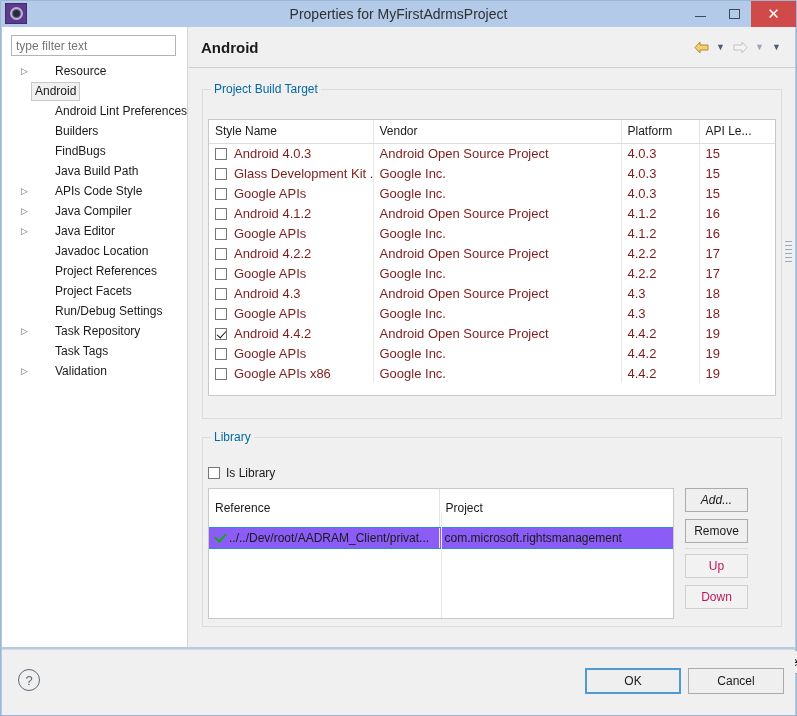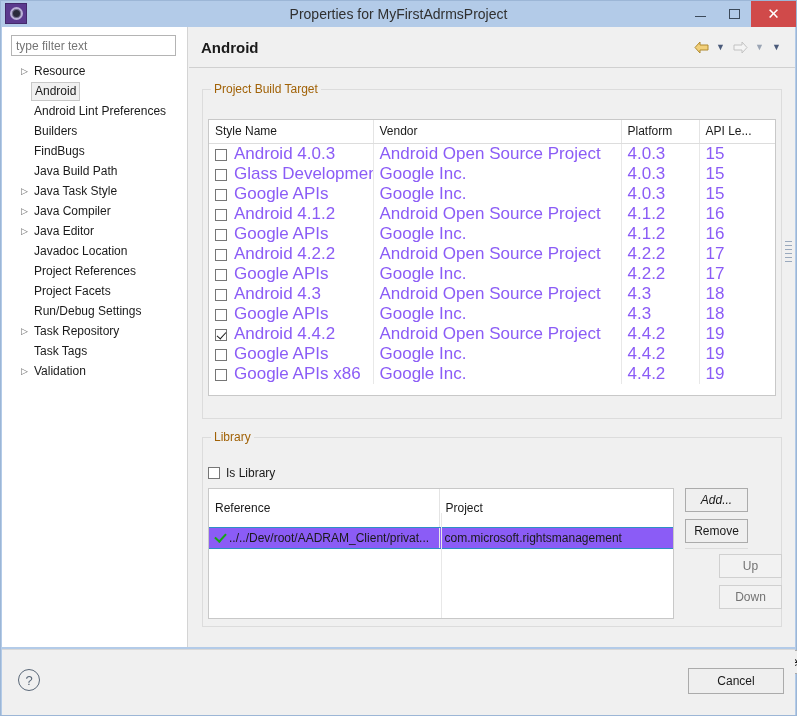--- a/index.html
+++ b/index.html
@@ -85,21 +85,21 @@
     position: relative;
     height: 20px; line-height: 20px;
     padding-left: 32px;
     font-size: 12px; color: #1a1a1a;
     white-space: nowrap;
   }
   .tree-item .twisty {
     position: absolute; left: 19px; top: 0; height: 20px;
     line-height: 20px; font-size: 9px; color: #6a6a6a;
   }
-  .tree-item .lbl { display: inline-block; }
+  .tree-item .lbl { display: inline-block; margin-left: 21px; }
   .tree-item.selected .lbl {
     background: #f0f0f0;
     border: 1px solid #c8c8c8;
     padding: 0 3px;
     margin-left: -3px;
     line-height: 17px;
     height: 19px;
   }
 
   
@@ -128,21 +128,21 @@
   
   .group {
     position: absolute;
     border: 1px solid #dcdcdc;
     background: transparent;
   }
   .group > .group-title {
     position: absolute; top: -8px; left: 8px;
     background: #f0f0f0;
     padding: 0 3px;
-    font-size: 12px; color: #a16207;
+    font-size: 12px; color: #0369a1;
   }
 
   #group-build { left: 13px; top: 62px; width: 580px; height: 330px; }
   #group-library { left: 13px; top: 410px; width: 580px; height: 190px; }
 
   
   .tbl-wrap {
     position: absolute; left: 5px; top: 29px;
     width: 568px; height: 277px;
     background: #ffffff;
@@ -157,21 +157,21 @@
     background: #ffffff;
     border-bottom: 1px solid #ddd;
     border-right: 1px solid #e4e4e4;
     padding: 0 6px;
     white-space: nowrap;
     overflow: hidden;
   }
   .tbl th:last-child { border-right: none; }
   .tbl td {
     height: 20px;
-    font-size: 17px; color: #8b5cf6;
+    font-size: 13px; color: #7f1d1d;
     border-right: 1px solid #e8e8e8;
     padding: 0 6px;
     white-space: nowrap; overflow: hidden;
   }
   .tbl td:last-child { border-right: none; }
   .col-name { width: 164px; }
   .col-vendor { width: 248px; }
   .col-platform { width: 78px; }
   .col-api { width: 76px; }
   .cbox {
@@ -242,21 +242,21 @@
 
   
   .btn {
     font-family: "Liberation Sans", sans-serif;
     font-size: 12px; color: #1a1a1a;
     background: #efefef;
     border: 1px solid #ababab;
     display: flex; align-items: center; justify-content: center;
     position: absolute;
   }
-  .btn.disabled { color: #737373; border-color: #d0d0d0; background: #f2f2f2; margin-left: 34px; }
+  .btn.disabled { color: #be185d; border-color: #d0d0d0; background: #f2f2f2; }
   .btn.default { border: 2px solid #4f9ad4; }
 
   #btn-add    { left: 482px; top: 50px;  width: 63px; height: 24px; font-style: italic; }
   #btn-remove { left: 482px; top: 81px;  width: 63px; height: 24px; }
   #btn-up     { left: 482px; top: 116px; width: 63px; height: 24px; }
   #btn-down   { left: 482px; top: 147px; width: 63px; height: 24px; }
   .btn-sep { position:absolute; left: 482px; top: 110px; width: 63px; height: 1px; background:#dcdcdc; }
 
   #btn-restore { position:absolute; left: 590px; top: 623px; width: 96px; height: 24px; }
 
@@ -331,21 +331,21 @@
         <div class="tree-item">
           <span class="lbl">FindBugs</span>
         </div>
 
         <div class="tree-item">
           <span class="lbl">Java Build Path</span>
         </div>
 
         <div class="tree-item">
           <span class="twisty">▷</span>
-          <span class="lbl">Java Task Style</span>
+          <span class="lbl">APIs Code Style</span>
         </div>
 
         <div class="tree-item">
           <span class="twisty">▷</span>
           <span class="lbl">Java Compiler</span>
         </div>
 
         <div class="tree-item">
           <span class="twisty">▷</span>
           <span class="lbl">Java Editor</span>
@@ -539,20 +539,21 @@
         <div class="btn disabled" id="btn-down">Down</div>
       </div>
 
       <div class="btn" id="btn-restore">Restore Defaults</div>
 
     </div>
   </div>
 
   <div class="footer">
     <div class="help-icon">?</div>
+    <div class="btn default" id="btn-ok">OK</div>
     <div class="btn" id="btn-cancel">Cancel</div>
   </div>
 
   <div class="grip">
     <i></i>
       <i></i>
       <i></i>
       <i></i>
       <i></i>
       <i></i>

